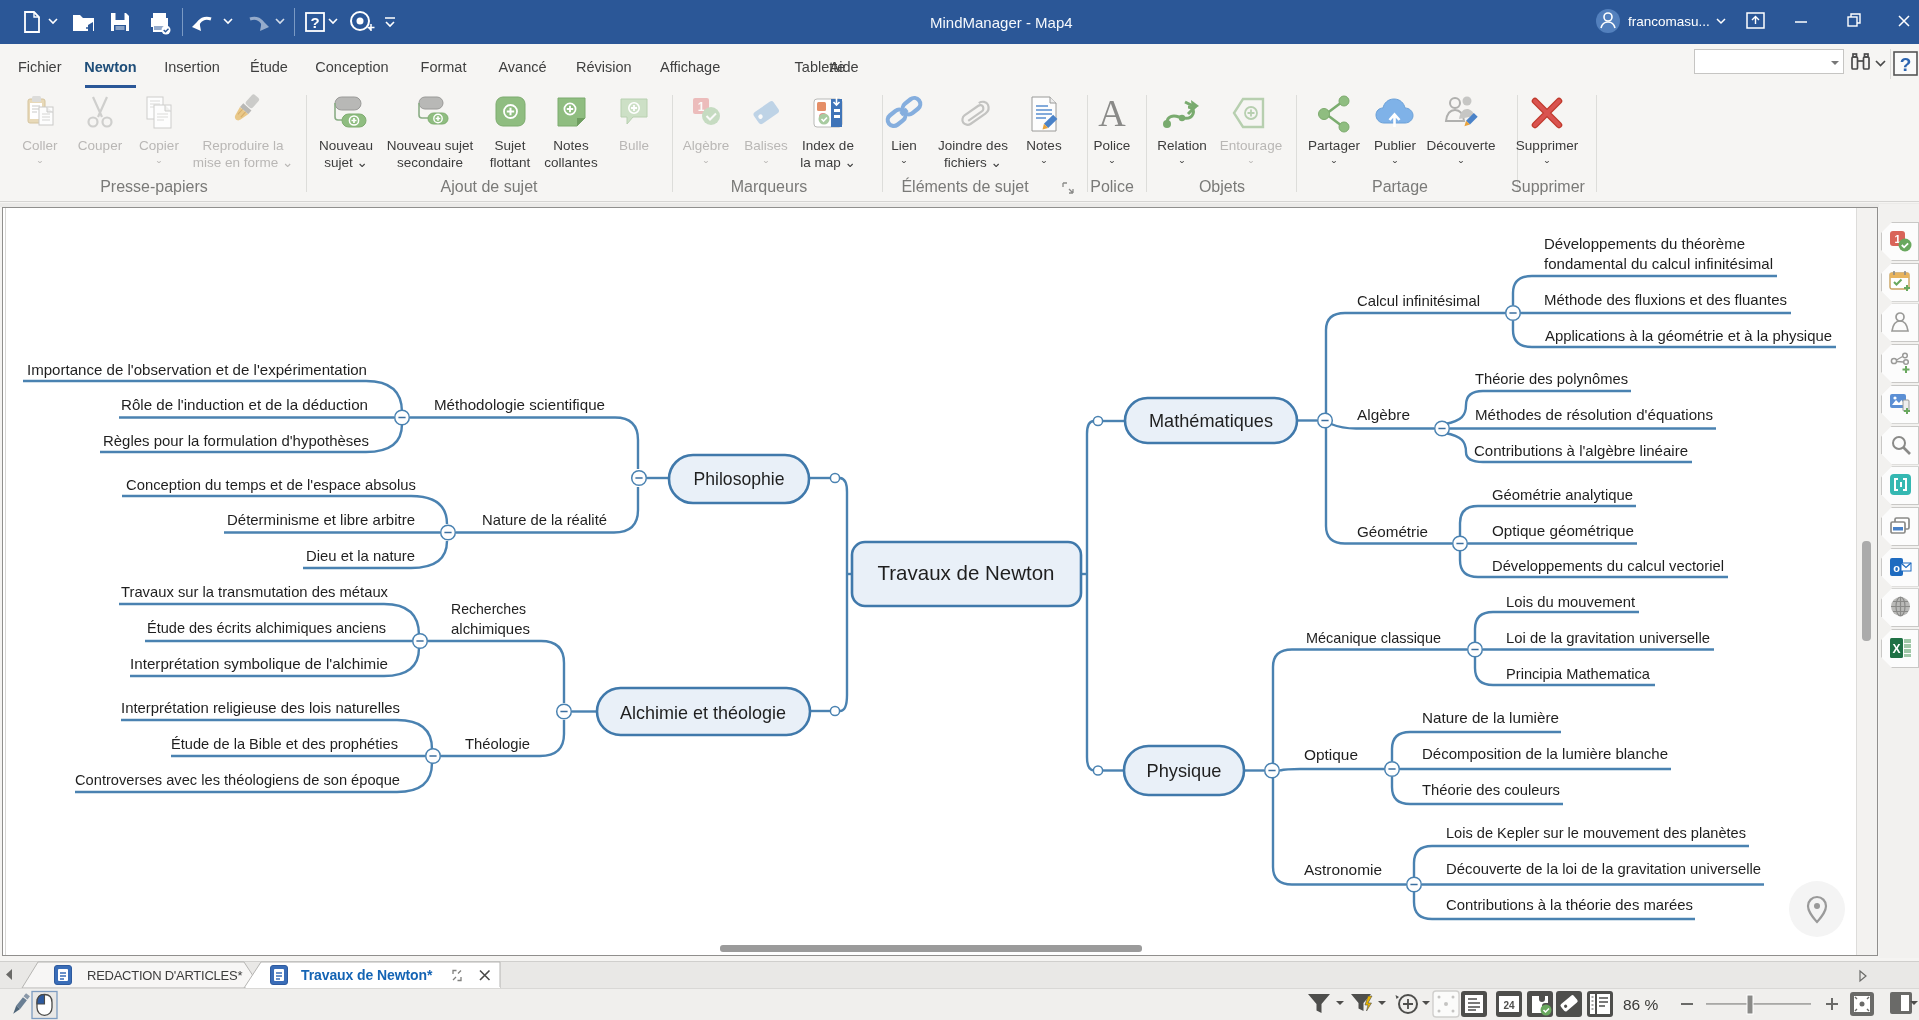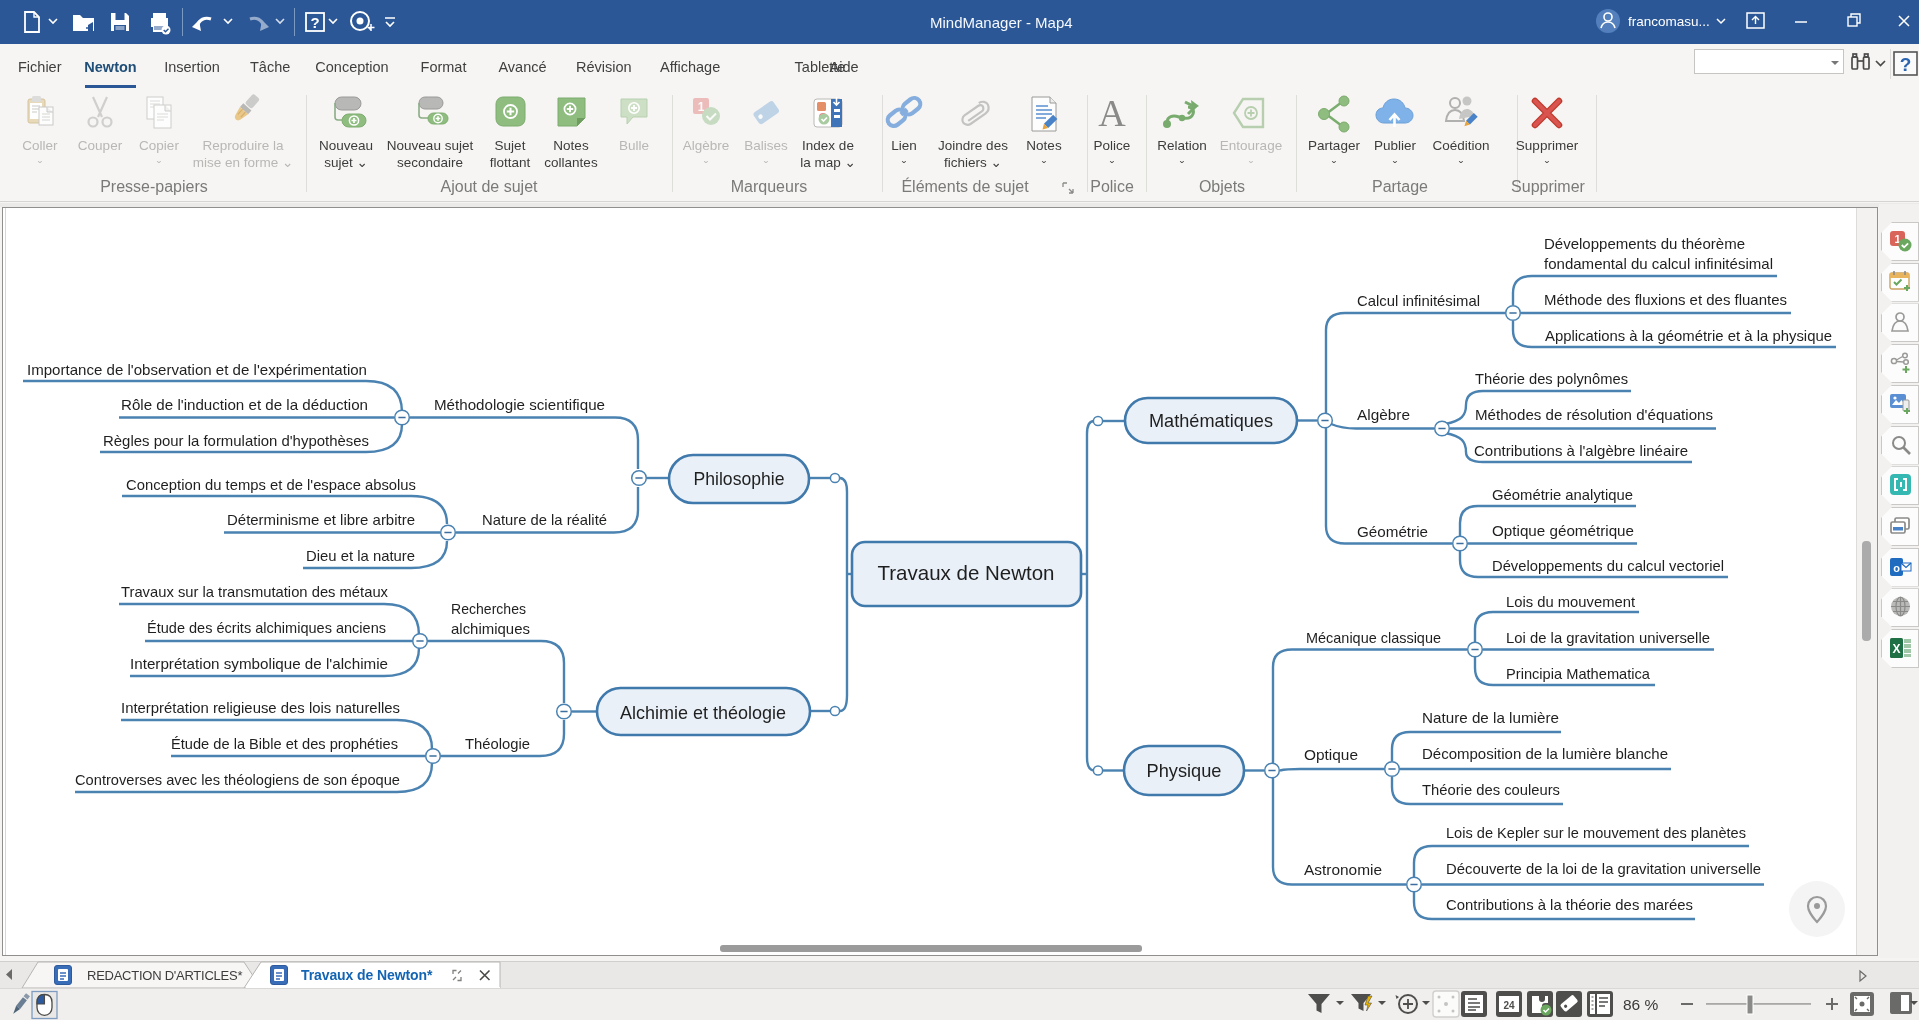--- a/index.html
+++ b/index.html
@@ -81,21 +81,21 @@
 <path d="M205 22h12" stroke="#fff" stroke-width="1.5"></path>
 <rect x="258" y="17" width="9" height="9" stroke="#fff" stroke-width="1.4" fill="none"></rect>
         <path d="M261 17v-3h9v9h-3" stroke="#fff" stroke-width="1.4" fill="none"></path>
 <path d="M309 16l10 10M319 16l-10 10" stroke="#fff" stroke-width="1.5"></path>
 </svg>
 </div>
 <div id="tabs">
 <div class="rtab" style="left:18px;width:36px">Fichier</div>
 <div class="rtab active" style="left:84px;width:53px">Newton</div>
 <div class="rtab" style="left:163px;width:58px">Insertion</div>
-<div class="rtab" style="left:250px;width:37px">Tâche</div>
+<div class="rtab" style="left:250px;width:37px">Étude</div>
 <div class="rtab" style="left:315px;width:74px">Conception</div>
 <div class="rtab" style="left:420px;width:47px">Format</div>
 <div class="rtab" style="left:498px;width:49px">Avancé</div>
 <div class="rtab" style="left:576px;width:54px">Révision</div>
 <div class="rtab" style="left:660px;width:60px">Affichage</div>
 <div class="rtab" style="left:794px;width:52px">Tablette</div>
 <div class="rtab" style="left:828px;width:32px">Aide</div>
 <div class="abs" style="left:1694px;top:5px;width:150px;height:25px;background:#fff;border:1px solid #c6c5c3"></div>
 <svg class="abs" style="left:1826px;top:5px" width="93" height="30" viewBox="0 0 93 30" fill="none">
 <path d="M5 12l4 4 4-4z" fill="#777"></path>
@@ -346,21 +346,21 @@
         <svg width="46" height="42" viewBox="0 0 46 42">
           <circle cx="17" cy="10" r="5" stroke="#b0b0ae" stroke-width="2" fill="none"></circle>
           <path d="M8 28c1-8 5-11 9-11s8 3 9 11z" stroke="#b0b0ae" stroke-width="2" fill="none"></path>
           <circle cx="29" cy="8" r="4.5" fill="#c6c6c4"></circle>
           <path d="M21 26c1-7 4.5-10 8-10 3 0 6 2 7.5 7" fill="#c6c6c4"></path>
           <g transform="rotate(45 33 27)">
             <rect x="30" y="20" width="5.5" height="11" fill="#4a82c8"></rect>
             <path d="M30 31h5.5L32.7 36z" fill="#e8a33d"></path>
           </g>
         </svg>
-        <span style="display:block">Coédition</span>
+        <span style="display:block">Découverte</span>
         <span class="chev">⌄</span>
       </div>
 <div class="btn" style="left:1504px;width:86px">
         <svg width="42" height="42" viewBox="0 0 42 42">
           <path d="M9 8l24 24M33 8L9 32" stroke="#c0392b" stroke-width="6.5" stroke-linecap="round"></path>
           <path d="M9 8l24 24M33 8L9 32" stroke="#d9534f" stroke-width="4" stroke-linecap="round"></path>
         </svg>
         <span style="display:block">Supprimer</span>
         <span class="chev">⌄</span>
       </div>

